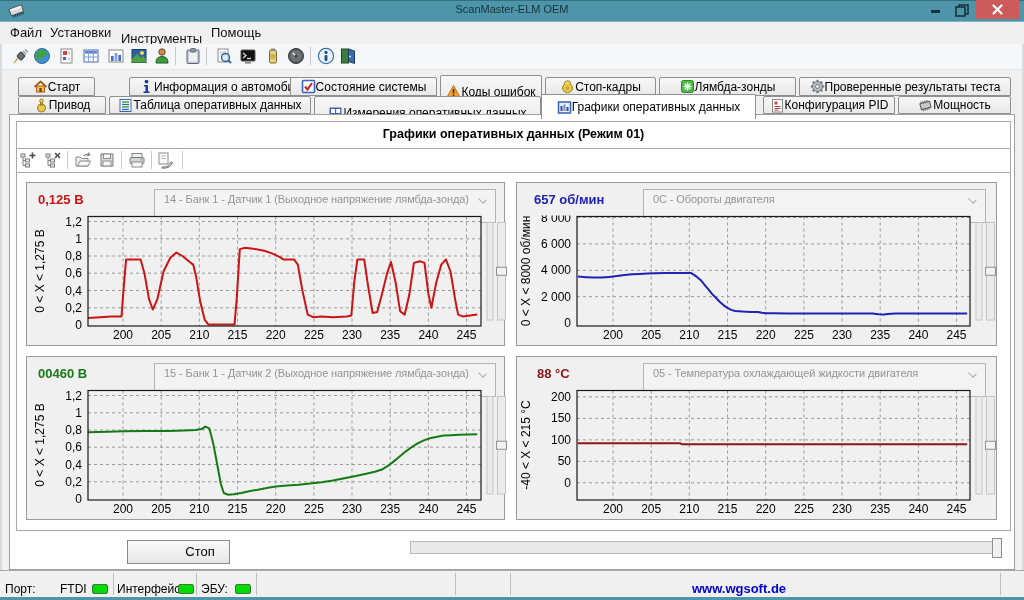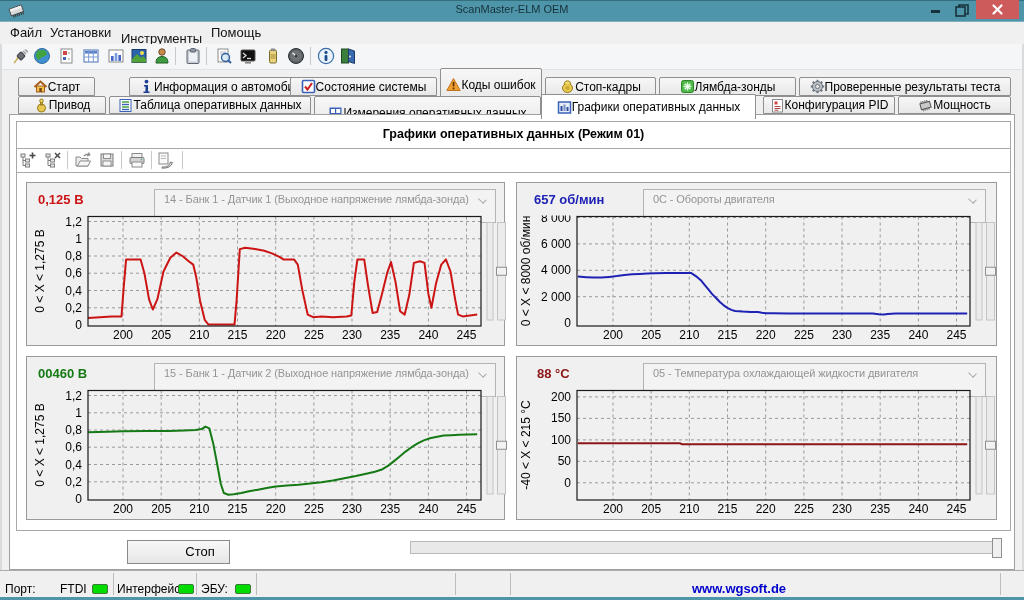--- a/index.html
+++ b/index.html
@@ -157,21 +157,21 @@
     </svg>
     <span>Информация о автомобиле</span>
   </div>
 <div class="tab" style="left:290px;top:77px;width:147px;height:19px;">
     <svg width="15" height="15" viewBox="0 0 15 15" style="flex:0 0 auto">
       <rect x="1.5" y="1.5" width="12" height="12" rx="1" fill="#fff" stroke="#3a62b8" stroke-width="1.6"></rect>
       <path d="M4 7.5 L6.5 10.5 L11 4" fill="none" stroke="#c92222" stroke-width="2"></path>
     </svg>
     <span>Состояние системы</span>
   </div>
-<div class="tab" style="left:440px;top:68px;width:102px;height:33px;">
+<div class="tab" style="left:440px;top:75px;width:102px;height:33px;">
     <svg width="15" height="15" viewBox="0 0 15 15" style="flex:0 0 auto">
       <path d="M7.5 1.5 L14.2 13.5 L0.8 13.5 Z" fill="#f0a030" stroke="#c2731c"></path>
       <rect x="6.7" y="5" width="1.7" height="4.5" fill="#5a3000"></rect>
       <rect x="6.7" y="10.6" width="1.7" height="1.7" fill="#5a3000"></rect>
     </svg>
     <span>Коды ошибок</span>
   </div>
 <div class="tab" style="left:545px;top:77px;width:111px;height:19px;">
     <svg width="15" height="15" viewBox="0 0 15 15" style="flex:0 0 auto">
       <ellipse cx="7.5" cy="9" rx="5" ry="4.6" fill="#e8c84e" stroke="#9a7d20"></ellipse>

